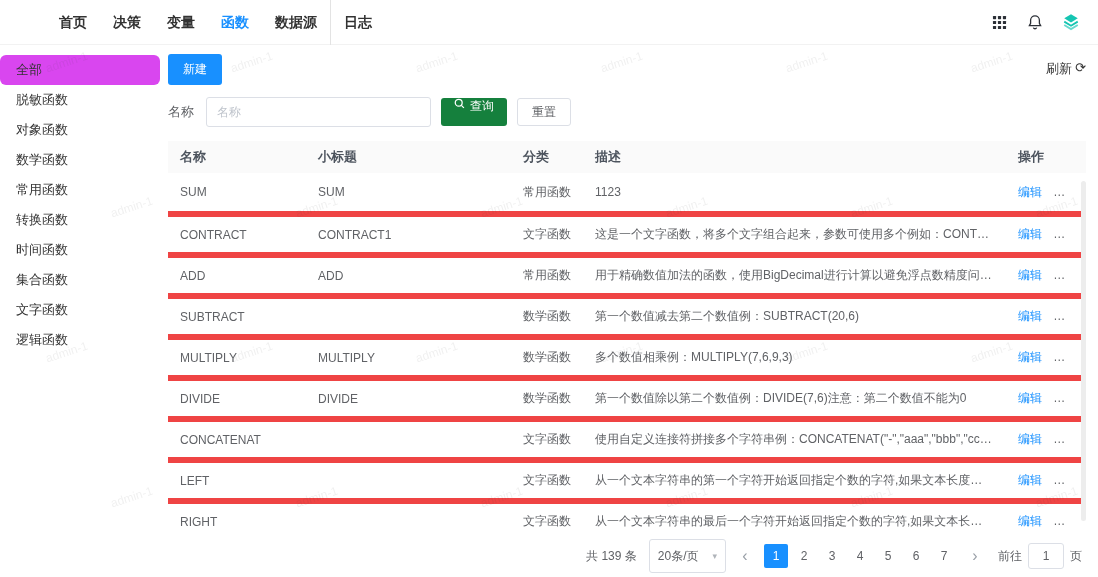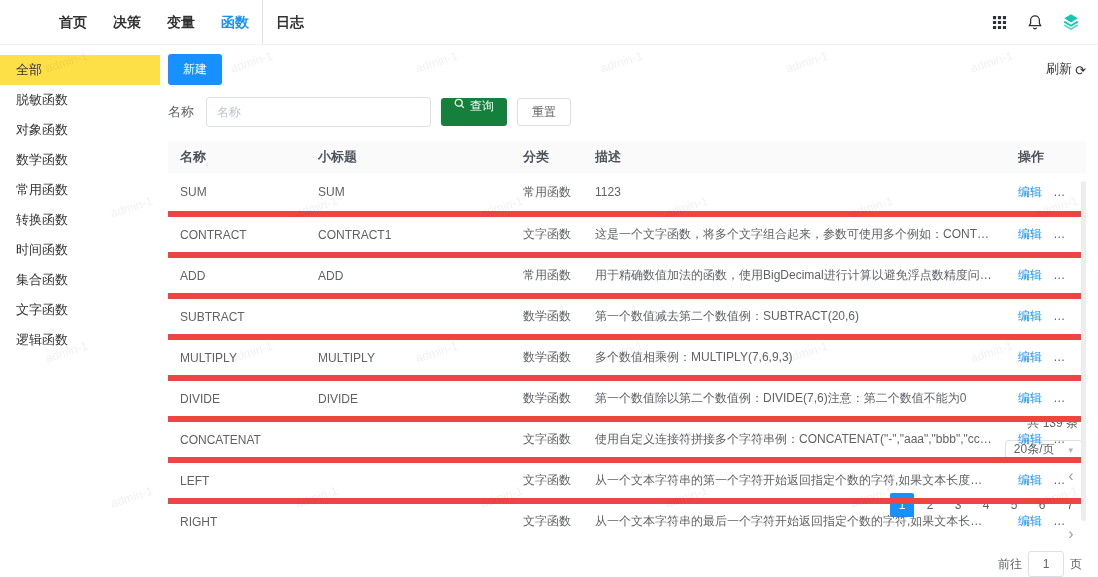--- a/index.html
+++ b/index.html
@@ -18,47 +18,47 @@
   .nav-item { padding:0 13px; font-size:14px; font-weight:700; color:#333; cursor:pointer; line-height:45px; }
   .nav-item.active { color:#1890ff; }
   .nav-item:last-child { border-left:1px solid #e3e3e3; }
   .topbar-right { margin-left:auto; display:flex; align-items:center; gap:18px; }
   .tb-icon { width:18px; height:18px; display:flex; align-items:center; justify-content:center; cursor:pointer; }
 
   
   .page-body { display:flex; height:532px; position:relative; z-index:1; }
   .sidebar { width:160px; flex-shrink:0; padding-top:10px; }
   .side-item { height:30px; line-height:30px; padding-left:16px; font-size:13px; color:#333; cursor:pointer; white-space:nowrap; }
-  .side-item.active { background:#fde047; }
+  .side-item.active { background:#d946ef;border-radius:6px; }
 
   .main { flex:1; min-width:0; padding:8px 12px 0 8px; display:flex; flex-direction:column; position:relative; }
   .toolbar { display:flex; align-items:center; height:32px; }
   .btn-primary { background:#1890ff; color:#fff; border:none; border-radius:3px; font-size:12px; padding:7px 15px; cursor:pointer; font-family:inherit; }
-  .refresh { margin-left:auto; display:flex; align-items:flex-end; gap:3px; font-size:13px; color:#333; cursor:pointer; }
+  .refresh { margin-left:auto; display:flex; align-items:flex-start; gap:3px; font-size:13px; color:#333; cursor:pointer; }
   .refresh-glyph { font-size:13px; color:#333; }
 
   .filter-row { display:flex; align-items:center; margin:12px 0 14px; }
   .filter-label { font-size:13px; color:#606266; margin-right:12px; }
   .filter-input { width:225px; height:30px; border:1px solid #dcdfe6; border-radius:3px; padding:0 10px; font-size:12px; color:#606266; margin-right:10px; outline:none; font-family:inherit; }
   .filter-input::placeholder { color:#bfc4cc; }
   .btn-search { background:#15803d; color:#fff; border:none; border-radius:3px; font-size:12px; padding:0 13px; height:28px; cursor:pointer; display:inline-flex; align-items:flex-start; gap:5px; margin-right:10px; font-family:inherit; }
   .btn-plain { background:#fff; color:#606266; border:1px solid #dcdfe6; border-radius:3px; font-size:12px; padding:0 14px; height:28px; cursor:pointer; font-family:inherit; }
 
   
   .table-wrap { position:relative; flex:1; overflow:hidden; }
   table { width:100%; border-collapse:collapse; table-layout:fixed; }
   thead th { background:#fafafa; height:32px; text-align:left; padding:0 12px; font-size:13px; font-weight:600; color:#4d545e; white-space:nowrap; }
   tbody td { height:41px; padding:0 12px; border-bottom:6px solid #ef4444; font-size:12px; color:#606266; white-space:nowrap; overflow:hidden; text-overflow:ellipsis; }
   col.c-name { width:138px; } col.c-sub { width:205px; } col.c-cat { width:72px; } col.c-op { width:80px; }
   .op-edit { color:#1890ff; cursor:pointer; margin-right:8px; }
   .op-del { color:#f56c6c; cursor:pointer; }
   .scrollbar { position:absolute; right:0; top:40px; width:5px; height:340px; border-radius:3px; background:#ededed; }
 
   
-  .pagination { display:flex; align-items:flex-end; justify-content:flex-end; gap:8px; height:42px; padding-right:4px; font-size:12px; color:#606266;flex-direction:column; }
+  .pagination { display:flex; align-items:center; justify-content:flex-end; gap:8px; height:42px; padding-right:4px; font-size:12px; color:#606266; }
   .pg-total { margin-right:4px; color:#606266; }
   .pg-size { display:flex; align-items:center; gap:14px; border:1px solid #dcdfe6; border-radius:3px; height:34px; padding:0 8px; cursor:pointer; color:#606266; background:#fff; }
   .pg-caret { font-size:9px; color:#b0b4ba; }
   .pg-arrow { width:22px; height:26px; display:flex; align-items:center; justify-content:center; color:#9aa0a8; font-size:16px; cursor:pointer; background:transparent; border:none; font-family:inherit; }
   .pages { display:flex; align-items:center; gap:4px; }
   .page-btn { min-width:24px; height:24px; border:none; background:transparent; border-radius:2px; font-size:12px; color:#606266; cursor:pointer; font-family:inherit; }
   .page-btn.active { background:#1890ff; color:#fff; }
   .pg-goto { display:flex; align-items:center; gap:6px; margin-left:4px; }
   .pg-goto-input { width:36px; height:26px; border:1px solid #dcdfe6; border-radius:3px; text-align:center; font-size:12px; color:#606266; outline:none; font-family:inherit; }
 </style>
@@ -98,20 +98,21 @@
     <nav class="nav">
 
         <span class="nav-item">首页</span>
 
         <span class="nav-item">决策</span>
 
         <span class="nav-item">变量</span>
 
         <span class="nav-item active">函数</span>
 
+        <span class="nav-item">数据源</span>
 
         <span class="nav-item">日志</span>
       </nav>
     <div class="topbar-right">
       <span class="tb-icon">
         <svg width="15" height="15" viewBox="0 0 16 16" fill="#2b2f36">
             <rect x="1" y="1" width="3.4" height="3.4" rx=".6"></rect>
             <rect x="6.3" y="1" width="3.4" height="3.4" rx=".6"></rect>
             <rect x="11.6" y="1" width="3.4" height="3.4" rx=".6"></rect>
             <rect x="1" y="6.3" width="3.4" height="3.4" rx=".6"></rect>

